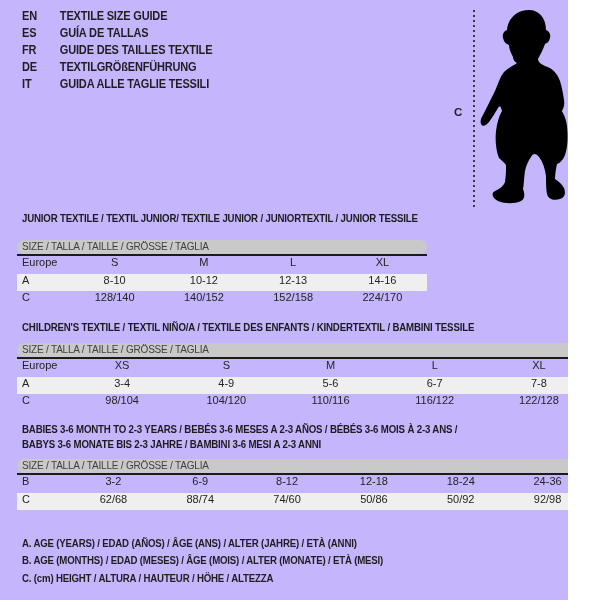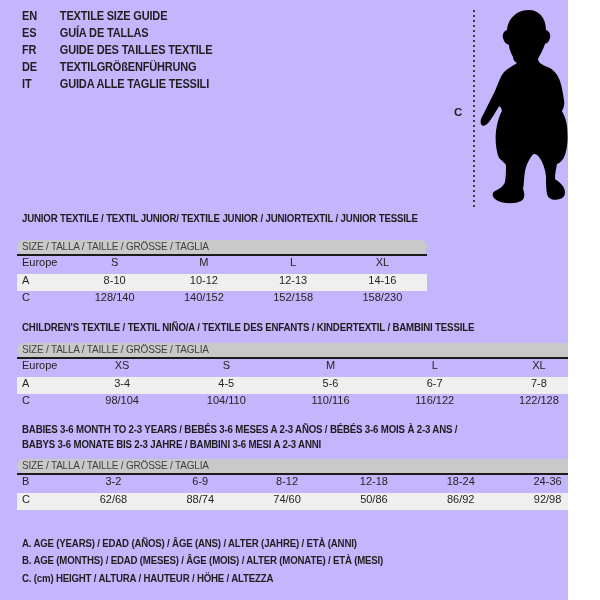--- a/index.html
+++ b/index.html
@@ -129,48 +129,48 @@
       <span class="cell">8-10</span>
       <span class="cell">10-12</span>
       <span class="cell">12-13</span>
       <span class="cell">14-16</span>
     </div>
     <div class="trow">
       <span class="lab">C</span>
       <span class="cell">128/140</span>
       <span class="cell">140/152</span>
       <span class="cell">152/158</span>
-      <span class="cell">158/230</span>
+      <span class="cell">224/170</span>
     </div>
   </div>
 
   <div class="sec-title" style="top:320px;">CHILDREN'S TEXTILE / TEXTIL NIÑO/A / TEXTILE DES ENFANTS / KINDERTEXTIL / BAMBINI TESSILE</div>
   <div class="tbl" style="top:343px;width:574px;">
     <div class="size-bar">SIZE / TALLA / TAILLE / GRÖSSE / TAGLIA</div>
     <div class="rule"></div>
     <div class="trow">
       <span class="lab">Europe</span>
       <span class="cell">XS</span>
       <span class="cell">S</span>
       <span class="cell">M</span>
       <span class="cell">L</span>
       <span class="cell">XL</span>
     </div>
     <div class="trow shaded">
       <span class="lab">A</span>
       <span class="cell">3-4</span>
-      <span class="cell">4-5</span>
+      <span class="cell">4-9</span>
       <span class="cell">5-6</span>
       <span class="cell">6-7</span>
       <span class="cell">7-8</span>
     </div>
     <div class="trow">
       <span class="lab">C</span>
       <span class="cell">98/104</span>
-      <span class="cell">104/110</span>
+      <span class="cell">104/120</span>
       <span class="cell">110/116</span>
       <span class="cell">116/122</span>
       <span class="cell">122/128</span>
     </div>
   </div>
 
   <div class="sec-title" style="top:422px;">
     <div>BABIES 3-6 MONTH TO 2-3 YEARS / BEBÉS 3-6 MESES A 2-3 AÑOS / BÉBÉS 3-6 MOIS À 2-3 ANS /</div>
     <div>BABYS 3-6 MONATE BIS 2-3 JAHRE / BAMBINI 3-6 MESI A 2-3 ANNI</div>
   </div>
@@ -185,21 +185,21 @@
       <span class="cell">12-18</span>
       <span class="cell">18-24</span>
       <span class="cell">24-36</span>
     </div>
     <div class="trow shaded">
       <span class="lab">C</span>
       <span class="cell">62/68</span>
       <span class="cell">88/74</span>
       <span class="cell">74/60</span>
       <span class="cell">50/86</span>
-      <span class="cell">86/92</span>
+      <span class="cell">50/92</span>
       <span class="cell">92/98</span>
     </div>
   </div>
 
   <div class="footnotes">
     <div class="footnote">A. AGE (YEARS) / EDAD (AÑOS) / ÂGE (ANS) / ALTER (JAHRE) / ETÀ (ANNI)</div>
     <div class="footnote">B. AGE (MONTHS) / EDAD (MESES) / ÂGE (MOIS) / ALTER (MONATE) / ETÀ (MESI)</div>
     <div class="footnote">C. (cm) HEIGHT / ALTURA / HAUTEUR / HÖHE / ALTEZZA</div>
   </div>
 

